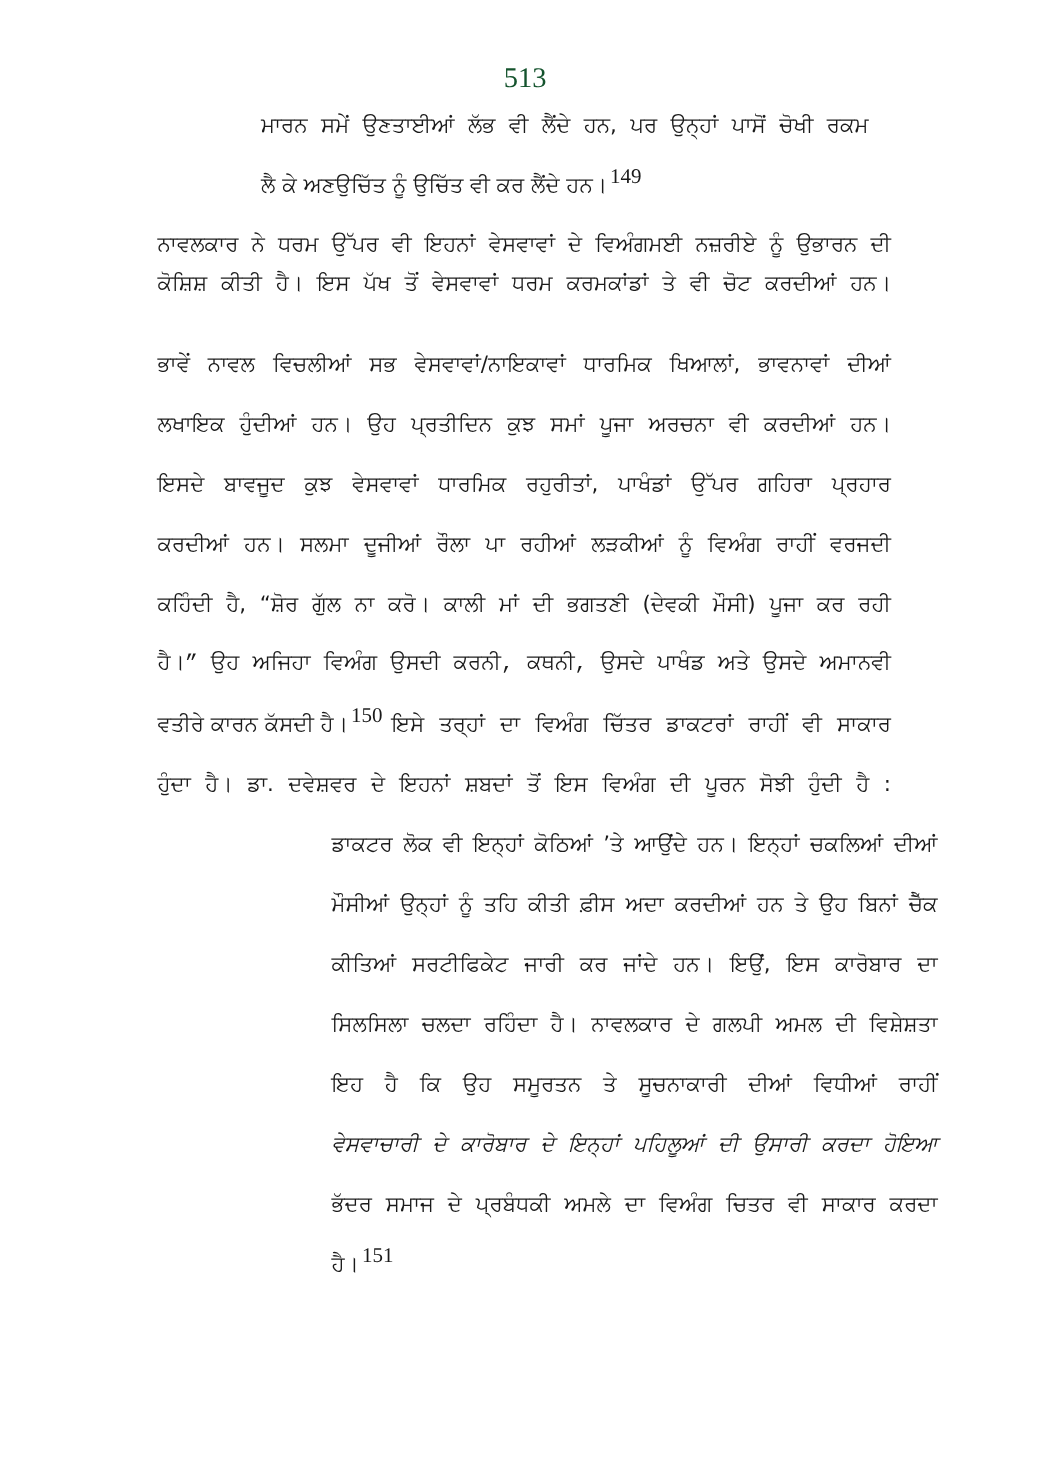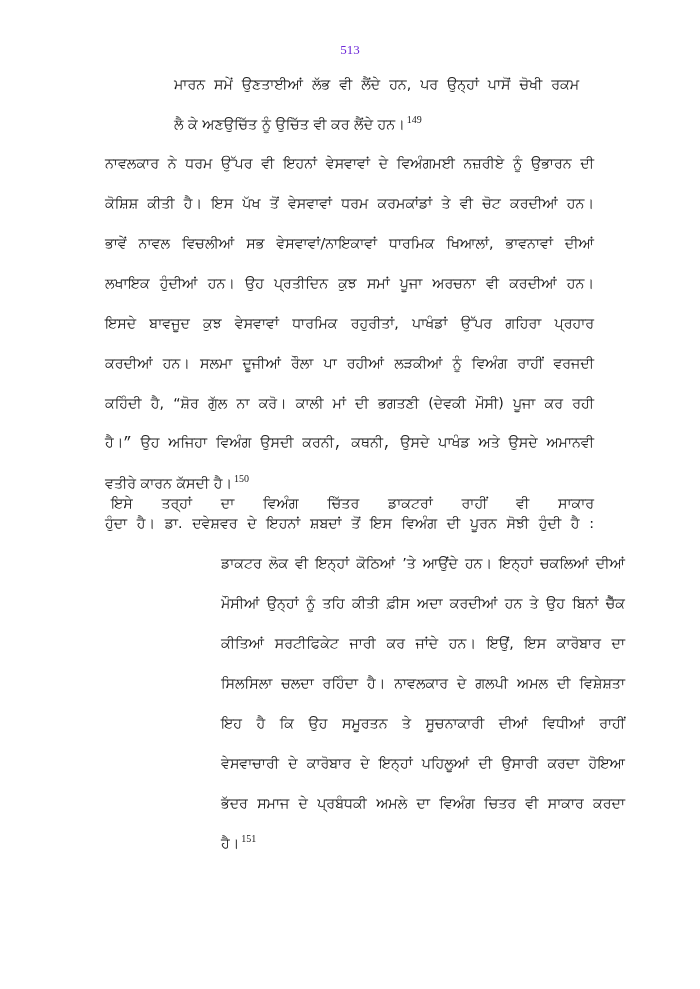--- a/index.html
+++ b/index.html
@@ -15,22 +15,22 @@
       font-family: "DejaVu Sans", "Liberation Sans", sans-serif;
       color: #1a1a1a;
     }
     .page-number {
       position: absolute;
       top: 42px;
       left: 0;
       width: 700px;
       text-align: center;
       font-family: "Liberation Serif", "DejaVu Serif", serif;
-      font-size: 13px;
-      color: #6d28d9;
+      font-size: 19px;
+      color: #14532d;
     }
     .line {
       position: absolute;
       white-space: nowrap;
       font-size: 14.2px;
       line-height: 20px;
       height: 20px;
     }
     .justify {
       text-align: justify;
@@ -44,54 +44,54 @@
       left: 190px;
       width: 404px;
       margin-left: 31px;
     }
     .top-quote-line {
       left: 174px;
       width: 405px;
     }
     sup.fn {
       font-family: "Liberation Serif", "DejaVu Serif", serif;
-      font-size: 10px;
+      font-size: 14px;
       vertical-align: 6px;
       line-height: 0;
       margin-left: 2px;
     }
   </style>
 </head>
 <body>
 
 <div class="page-number">513</div>
 
 <div>
   <div class="line top-quote-line justify" style="top:74px;">ਮਾਰਨ ਸਮੇਂ ਉਣਤਾਈਆਂ ਲੱਭ ਵੀ ਲੈਂਦੇ ਹਨ, ਪਰ ਉਨ੍ਹਾਂ ਪਾਸੋਂ ਚੋਖੀ ਰਕਮ</div>
   <div class="line top-quote-line" style="top:114px;"><span>ਲੈ ਕੇ ਅਣਉਚਿੱਤ ਨੂੰ ਉਚਿੱਤ ਵੀ ਕਰ ਲੈਂਦੇ ਹਨ।</span><sup class="fn">149</sup></div>
 </div>
 
 <div>
   <div class="line main-line justify" style="top:153px;">ਨਾਵਲਕਾਰ ਨੇ ਧਰਮ ਉੱਪਰ ਵੀ ਇਹਨਾਂ ਵੇਸਵਾਵਾਂ ਦੇ ਵਿਅੰਗਮਈ ਨਜ਼ਰੀਏ ਨੂੰ ਉਭਾਰਨ ਦੀ</div>
-  <div class="line main-line justify" style="top:193px;">ਕੋਸ਼ਿਸ਼ ਕੀਤੀ ਹੈ। ਇਸ ਪੱਖ ਤੋਂ ਵੇਸਵਾਵਾਂ ਧਰਮ ਕਰਮਕਾਂਡਾਂ ਤੇ ਵੀ ਚੋਟ ਕਰਦੀਆਂ ਹਨ।</div>
+  <div class="line main-line justify" style="top:179px;">ਕੋਸ਼ਿਸ਼ ਕੀਤੀ ਹੈ। ਇਸ ਪੱਖ ਤੋਂ ਵੇਸਵਾਵਾਂ ਧਰਮ ਕਰਮਕਾਂਡਾਂ ਤੇ ਵੀ ਚੋਟ ਕਰਦੀਆਂ ਹਨ।</div>
   <div class="line main-line justify" style="top:233px;">ਭਾਵੇਂ ਨਾਵਲ ਵਿਚਲੀਆਂ ਸਭ ਵੇਸਵਾਵਾਂ/ਨਾਇਕਾਵਾਂ ਧਾਰਮਿਕ ਖਿਆਲਾਂ, ਭਾਵਨਾਵਾਂ ਦੀਆਂ</div>
   <div class="line main-line justify" style="top:273px;">ਲਖਾਇਕ ਹੁੰਦੀਆਂ ਹਨ। ਉਹ ਪ੍ਰਤੀਦਿਨ ਕੁਝ ਸਮਾਂ ਪੂਜਾ ਅਰਚਨਾ ਵੀ ਕਰਦੀਆਂ ਹਨ।</div>
   <div class="line main-line justify" style="top:313px;">ਇਸਦੇ ਬਾਵਜੂਦ ਕੁਝ ਵੇਸਵਾਵਾਂ ਧਾਰਮਿਕ ਰਹੁਰੀਤਾਂ, ਪਾਖੰਡਾਂ ਉੱਪਰ ਗਹਿਰਾ ਪ੍ਰਹਾਰ</div>
   <div class="line main-line justify" style="top:353px;">ਕਰਦੀਆਂ ਹਨ। ਸਲਮਾ ਦੂਜੀਆਂ ਰੌਲਾ ਪਾ ਰਹੀਆਂ ਲੜਕੀਆਂ ਨੂੰ ਵਿਅੰਗ ਰਾਹੀਂ ਵਰਜਦੀ</div>
   <div class="line main-line justify" style="top:393px;">ਕਹਿੰਦੀ ਹੈ, “ਸ਼ੋਰ ਗੁੱਲ ਨਾ ਕਰੋ। ਕਾਲੀ ਮਾਂ ਦੀ ਭਗਤਣੀ (ਦੇਵਕੀ ਮੌਸੀ) ਪੂਜਾ ਕਰ ਰਹੀ</div>
   <div class="line main-line justify" style="top:433px;font-family:Liberation Mono, monospace;">ਹੈ।” ਉਹ ਅਜਿਹਾ ਵਿਅੰਗ ਉਸਦੀ ਕਰਨੀ, ਕਥਨੀ, ਉਸਦੇ ਪਾਖੰਡ ਅਤੇ ਉਸਦੇ ਅਮਾਨਵੀ</div>
-  <div class="line main-line" style="top:473px; display:flex; justify-content:space-between;flex-direction:column;">
+  <div class="line main-line" style="top:473px; display:flex; justify-content:space-between;">
     <span><span>ਵਤੀਰੇ ਕਾਰਨ ਕੱਸਦੀ ਹੈ।</span><sup class="fn">150</sup></span>
     <span style="flex:1; text-align:justify; text-align-last:justify; margin-left:6px;"> ਇਸੇ ਤਰ੍ਹਾਂ ਦਾ ਵਿਅੰਗ ਚਿੱਤਰ ਡਾਕਟਰਾਂ ਰਾਹੀਂ ਵੀ ਸਾਕਾਰ</span>
   </div>
   <div class="line main-line justify" style="top:513px;">ਹੁੰਦਾ ਹੈ। ਡਾ. ਦਵੇਸ਼ਵਰ ਦੇ ਇਹਨਾਂ ਸ਼ਬਦਾਂ ਤੋਂ ਇਸ ਵਿਅੰਗ ਦੀ ਪੂਰਨ ਸੋਝੀ ਹੁੰਦੀ ਹੈ :</div>
 </div>
 
 <div>
   <div class="line quote-line justify" style="top:553px;">ਡਾਕਟਰ ਲੋਕ ਵੀ ਇਨ੍ਹਾਂ ਕੋਠਿਆਂ ’ਤੇ ਆਉਂਦੇ ਹਨ। ਇਨ੍ਹਾਂ ਚਕਲਿਆਂ ਦੀਆਂ</div>
   <div class="line quote-line justify" style="top:593px;">ਮੌਸੀਆਂ ਉਨ੍ਹਾਂ ਨੂੰ ਤਹਿ ਕੀਤੀ ਫ਼ੀਸ ਅਦਾ ਕਰਦੀਆਂ ਹਨ ਤੇ ਉਹ ਬਿਨਾਂ ਚੈੱਕ</div>
   <div class="line quote-line justify" style="top:633px;">ਕੀਤਿਆਂ ਸਰਟੀਫਿਕੇਟ ਜਾਰੀ ਕਰ ਜਾਂਦੇ ਹਨ। ਇਉਂ, ਇਸ ਕਾਰੋਬਾਰ ਦਾ</div>
   <div class="line quote-line justify" style="top:673px;">ਸਿਲਸਿਲਾ ਚਲਦਾ ਰਹਿੰਦਾ ਹੈ। ਨਾਵਲਕਾਰ ਦੇ ਗਲਪੀ ਅਮਲ ਦੀ ਵਿਸ਼ੇਸ਼ਤਾ</div>
   <div class="line quote-line justify" style="top:713px;">ਇਹ ਹੈ ਕਿ ਉਹ ਸਮੂਰਤਨ ਤੇ ਸੂਚਨਾਕਾਰੀ ਦੀਆਂ ਵਿਧੀਆਂ ਰਾਹੀਂ</div>
-  <div class="line quote-line justify" style="top:753px;">ਵੇਸਵਾਚਾਰੀ ਦੇ ਕਾਰੋਬਾਰ ਦੇ ਇਨ੍ਹਾਂ ਪਹਿਲੂਆਂ ਦੀ ਉਸਾਰੀ ਕਰਦਾ ਹੋਇਆ</div>
+  <div class="line quote-line justify" style="top:753px;font-style:italic;">ਵੇਸਵਾਚਾਰੀ ਦੇ ਕਾਰੋਬਾਰ ਦੇ ਇਨ੍ਹਾਂ ਪਹਿਲੂਆਂ ਦੀ ਉਸਾਰੀ ਕਰਦਾ ਹੋਇਆ</div>
   <div class="line quote-line justify" style="top:793px;">ਭੱਦਰ ਸਮਾਜ ਦੇ ਪ੍ਰਬੰਧਕੀ ਅਮਲੇ ਦਾ ਵਿਅੰਗ ਚਿਤਰ ਵੀ ਸਾਕਾਰ ਕਰਦਾ</div>
   <div class="line quote-line" style="top:833px;"><span>ਹੈ।</span><sup class="fn">151</sup></div>
 </div>
 
 </body></html>

